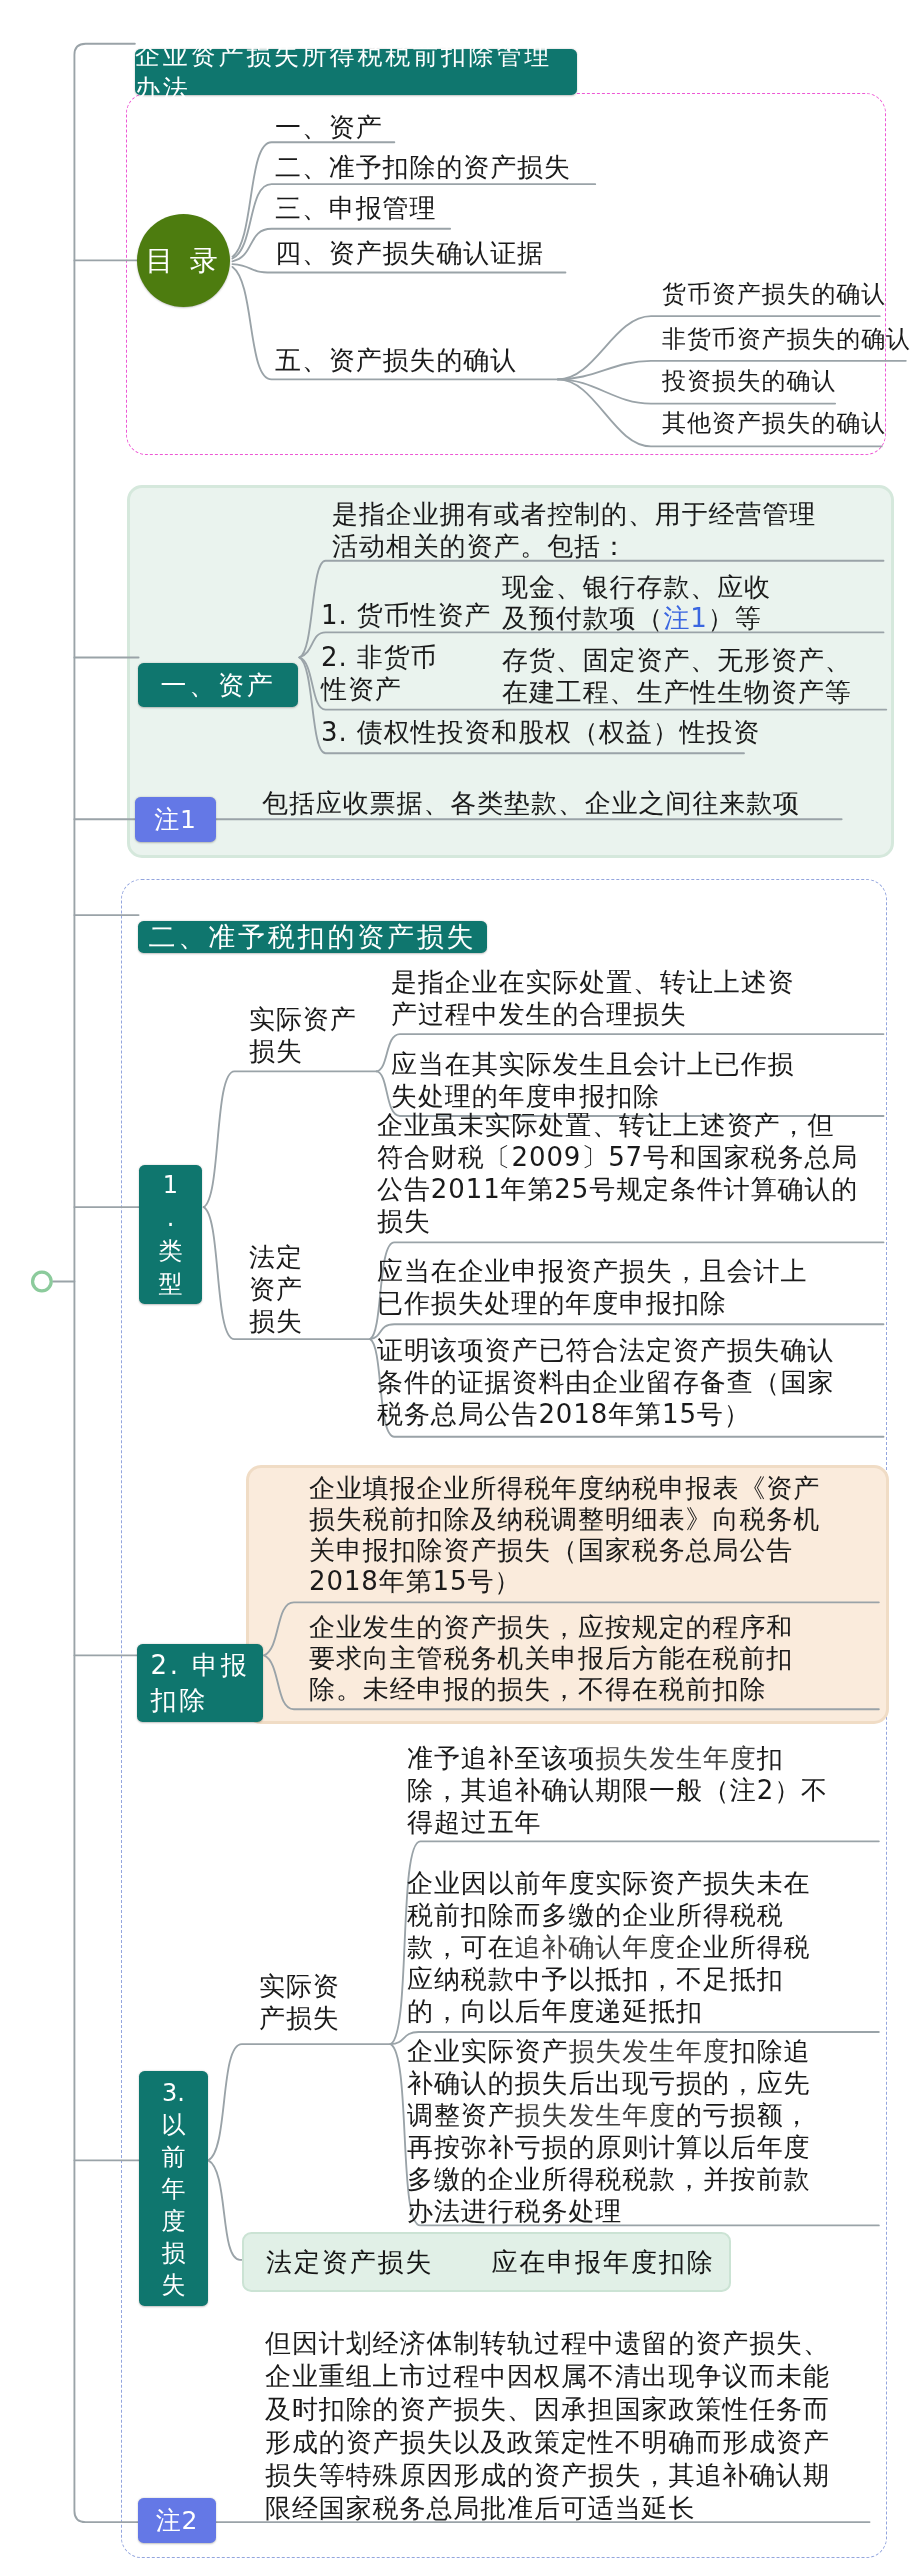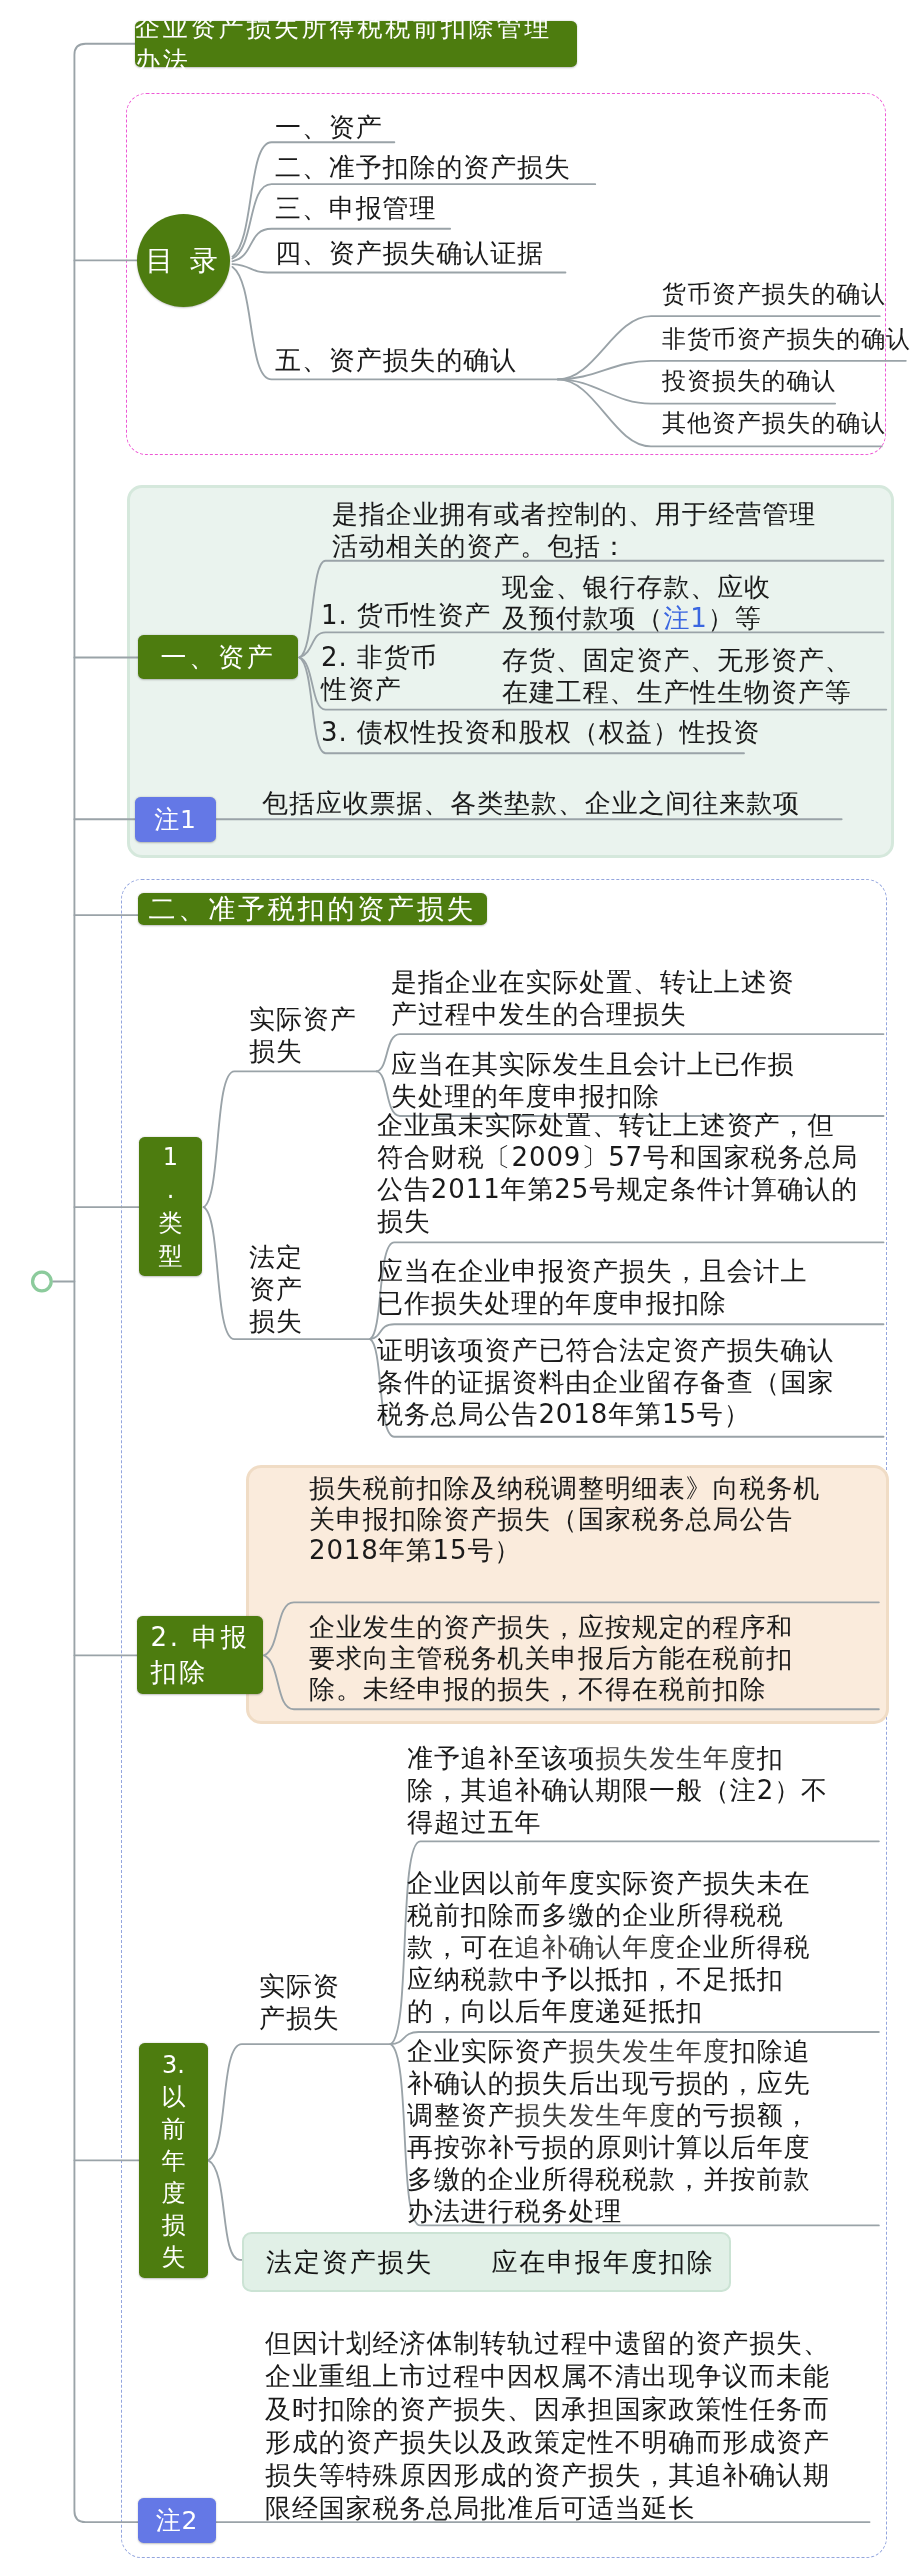--- a/index.html
+++ b/index.html
@@ -6,23 +6,23 @@
   #canvas{position:relative;width:917px;height:2576px;background:#fff;overflow:hidden;
           font-family:"DejaVu Sans",sans-serif;color:#151515;}
   svg.wires{position:absolute;left:0;top:0;pointer-events:none;}
   .abs{position:absolute;}
   
   .t{position:absolute;font-size:26px;line-height:32px;letter-spacing:0.9px;white-space:nowrap;color:#1a1a1a;}
   .t .ln{white-space:nowrap;}
   .seg-red{color:#404040;}
   .seg-blue{color:#3A66E0;}
   
-  .gbox{position:absolute;background:#4d7c0f;color:#fff;border-radius:5.6px;
+  .gbox{position:absolute;background:#0f766e;color:#fff;border-radius:5.6px;
         display:flex;align-items:center;justify-content:center;
-        font-size:26px;letter-spacing:2.8px;box-shadow:0 0.9px 1.9px rgba(0,0,0,.25);}
+        font-size:26px;letter-spacing:2.8px;box-shadow:0 0.9px 1.9px rgba(0,0,0,.25);margin-top:28px;}
   .gbox.vert{white-space:pre-line;text-align:center;line-height:33px;letter-spacing:0;}
   
   .nbox{position:absolute;background:#6478E6;color:#fff;border-radius:5.6px;
         display:flex;align-items:center;justify-content:center;
         font-size:25px;letter-spacing:0.9px;box-shadow:0 0.9px 1.9px rgba(0,0,0,.25);}
   
   .boundary{position:absolute;border-radius:20.5px;}
   #toc-boundary{border:1.9px dashed #EE58D5;}
   #sec2-boundary{border:1.9px dashed #93A5DE;}
   #sec1-boundary{background:#EAF3EE;border:3.7px solid #D5E8DC;border-radius:15px;}
@@ -209,20 +209,21 @@
     </div>
   <div class="t" id="type-c5">
       <div class="ln"><span>证明该项资产已符合法定资产损失确认</span></div>
       <div class="ln"><span>条件的证据资料由企业留存备查（国家</span></div>
       <div class="ln"><span>税务总局公告2018年第15号）</span></div>
     </div>
 
   <div class="gbox" id="declare-box">2. 申报
 扣除</div>
   <div class="t" id="declare-p1">
+      <div class="ln"><span>企业填报企业所得税年度纳税申报表《资产</span></div>
       <div class="ln"><span>损失税前扣除及纳税调整明细表》向税务机</span></div>
       <div class="ln"><span>关申报扣除资产损失（国家税务总局公告</span></div>
       <div class="ln"><span>2018年第15号）</span></div>
     </div>
   <div class="t" id="declare-p2">
       <div class="ln"><span>企业发生的资产损失，应按规定的程序和</span></div>
       <div class="ln"><span>要求向主管税务机关申报后方能在税前扣</span></div>
       <div class="ln"><span>除。未经申报的损失，不得在税前扣除</span></div>
     </div>
 

